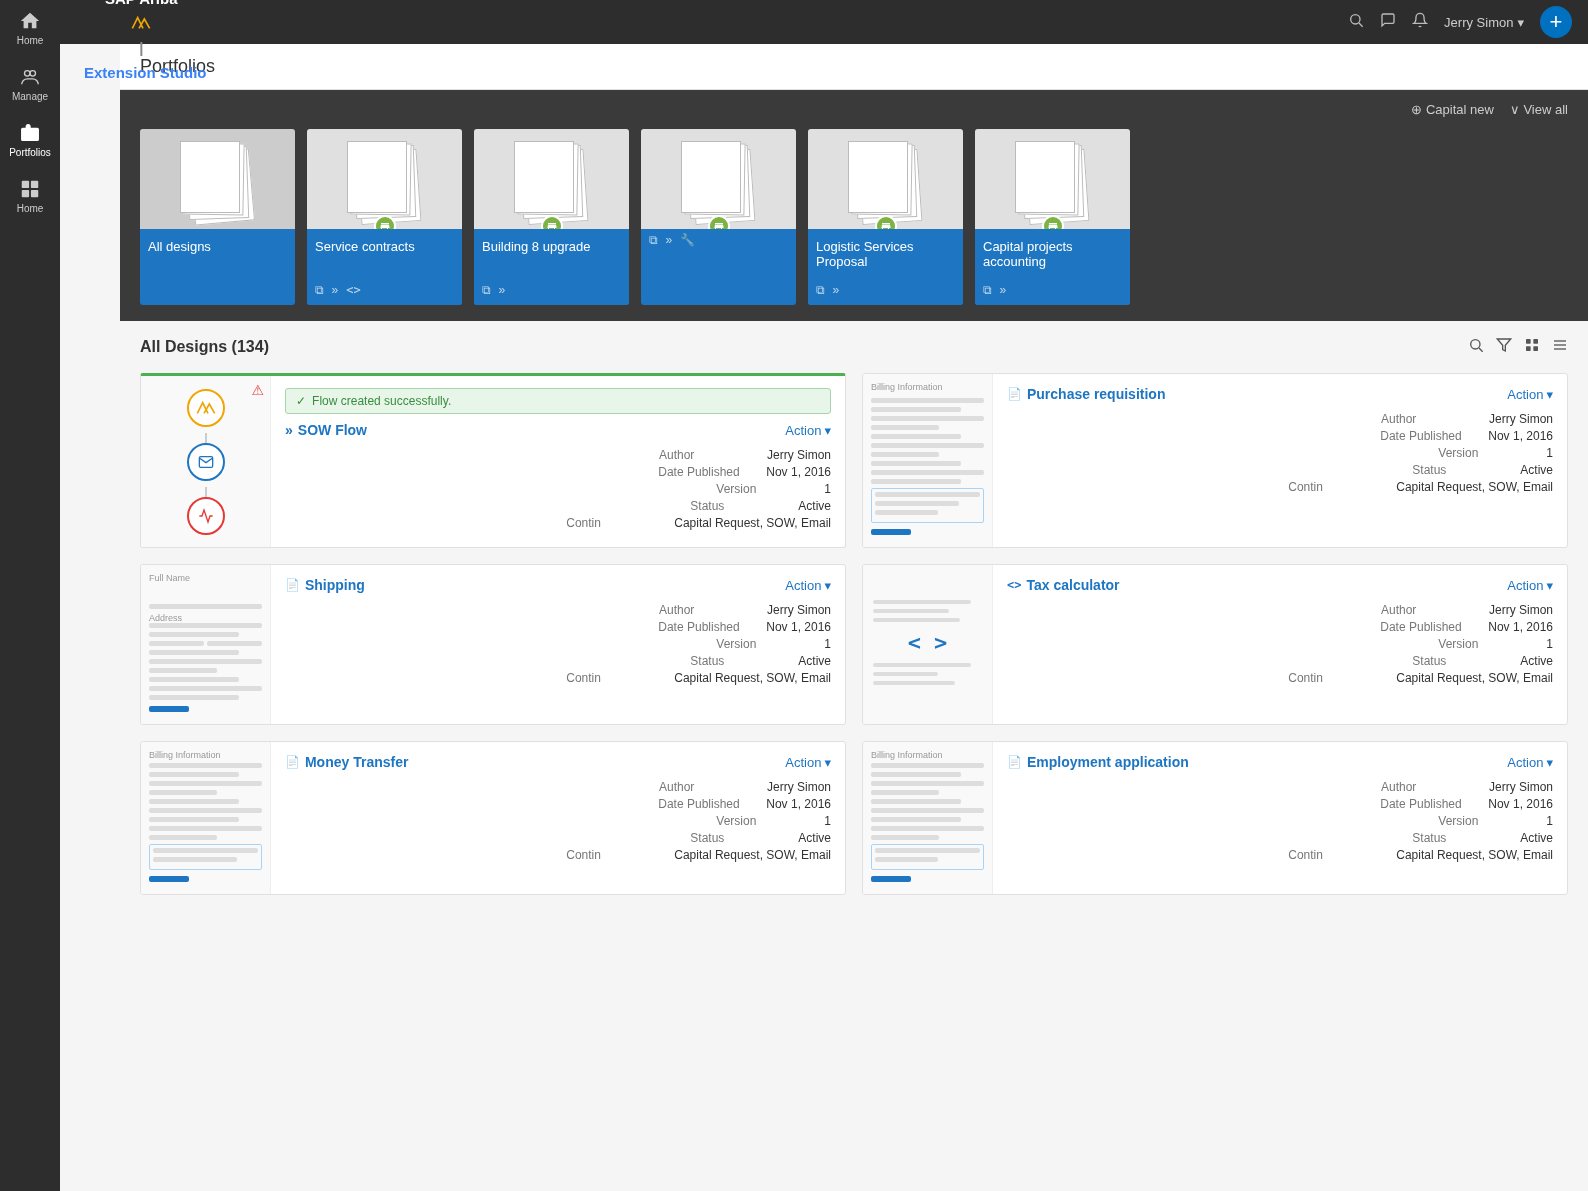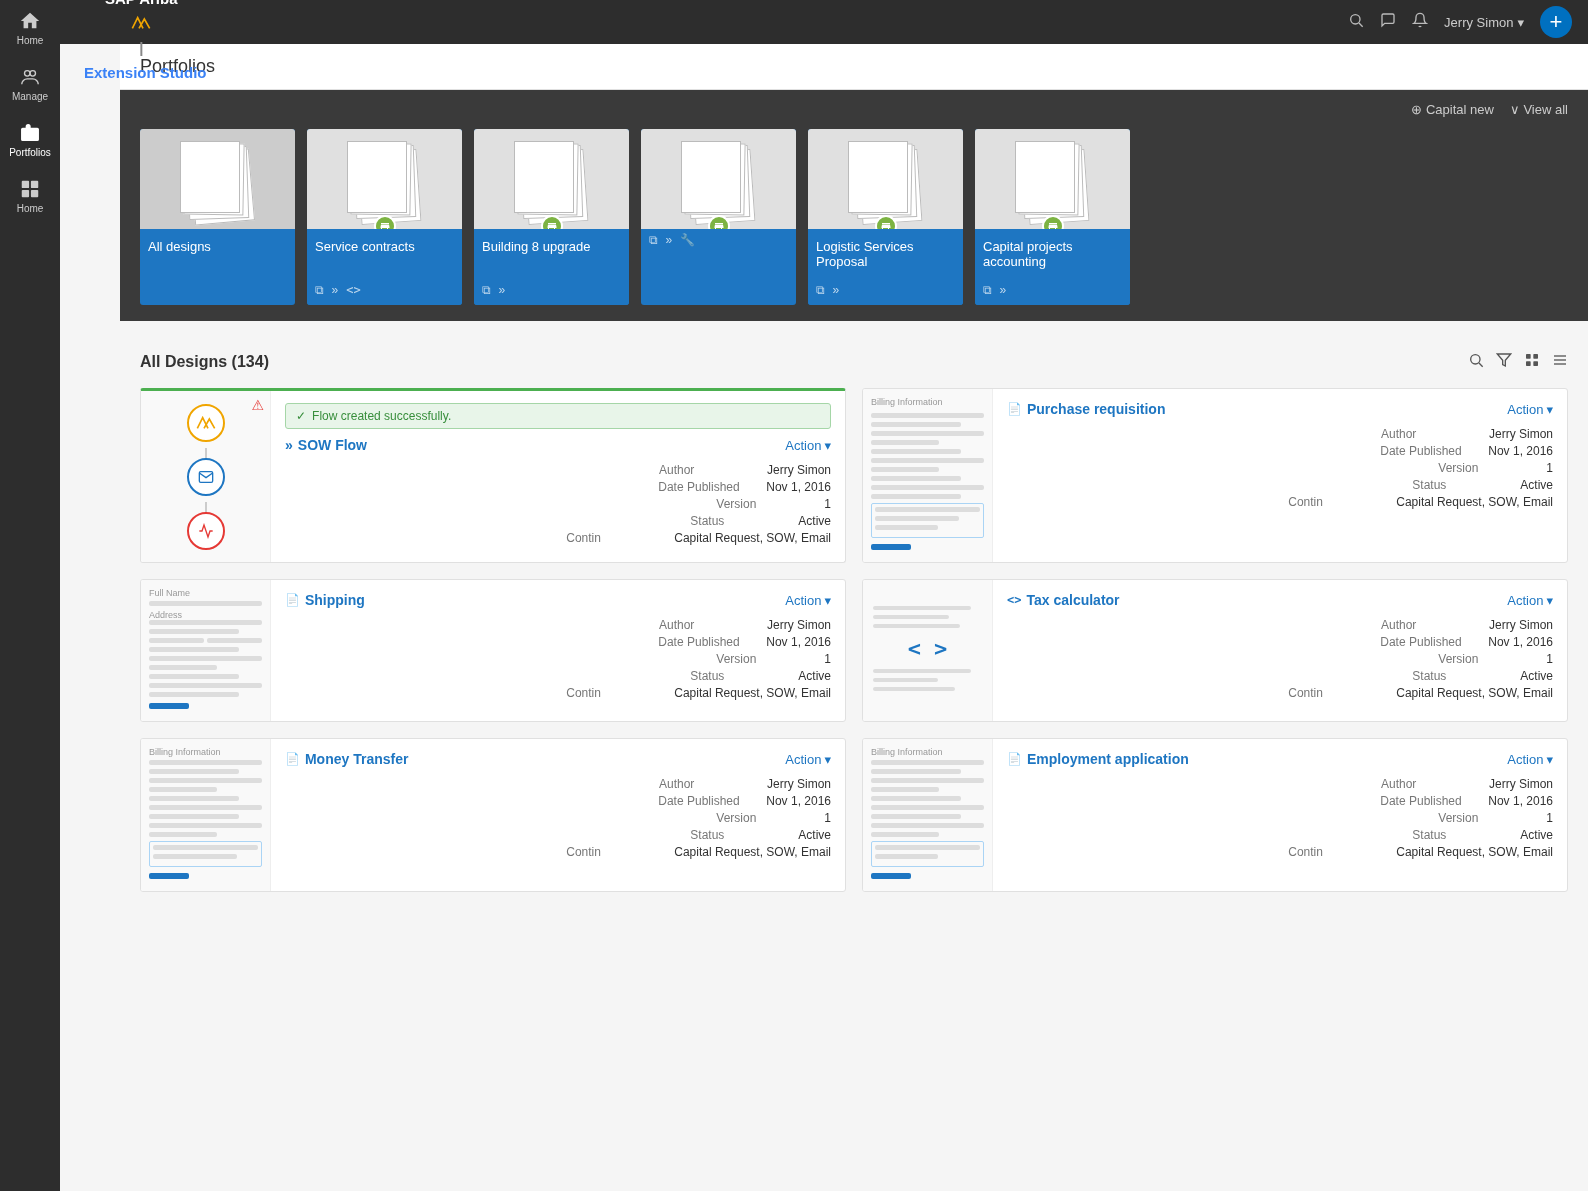--- a/index.html
+++ b/index.html
@@ -157,21 +157,21 @@
     .portfolio-card-icons {
       background: #1e76c2;
       padding: 4px 8px 8px;
       display: flex;
       gap: 8px;
       color: rgba(255,255,255,0.7);
       font-size: 14px;
     }
 
     
-    .designs-section { padding: 31px 20px; }
+    .designs-section { padding: 16px 20px; }
     .designs-header {
       display: flex;
       align-items: center;
       margin-bottom: 16px;
     }
     .designs-title {
       font-size: 16px;
       font-weight: 600;
       color: #333;
       flex: 1;
@@ -642,21 +642,21 @@
               <span class="meta-label">Contin</span>
               <span class="meta-value">Capital Request, SOW, Email</span>
             </div>
           </div>
         </div>
       </div>
 
       <div class="design-card">
         <div class="card-thumb">
           <div class="form-thumb" style="width:100%; padding:8px;">
-            <div style="font-size:9px; color:#999; margin-bottom:3px;">Full Name</div>
+            <div style="font-size:9px; color:#999; margin-bottom:21px;">Full Name</div>
             <div class="form-line full"></div>
             <div style="font-size:9px; color:#999; margin-top:3px;">Address</div>
             <div class="form-line full"></div>
             <div class="form-line medium"></div>
             <div style="display:flex; gap:3px; margin-top:3px;">
               <div style="flex:1;">
                   <div class="form-line full"></div>
                 </div>
               <div style="flex:1;">
                   <div class="form-line full"></div>

